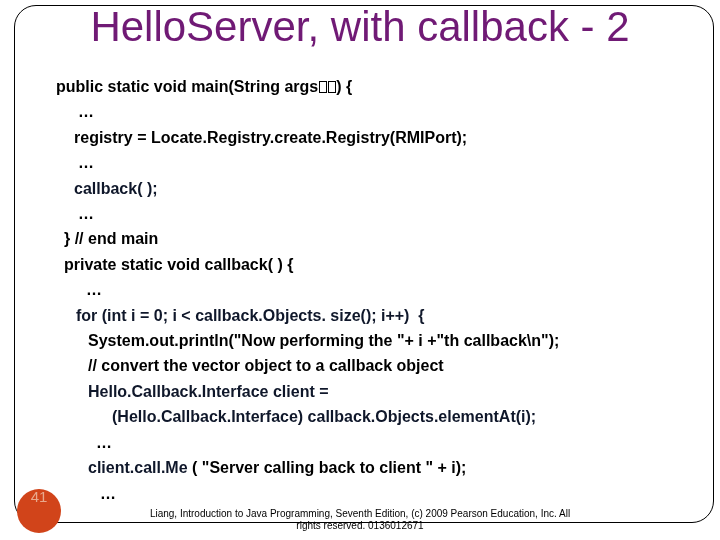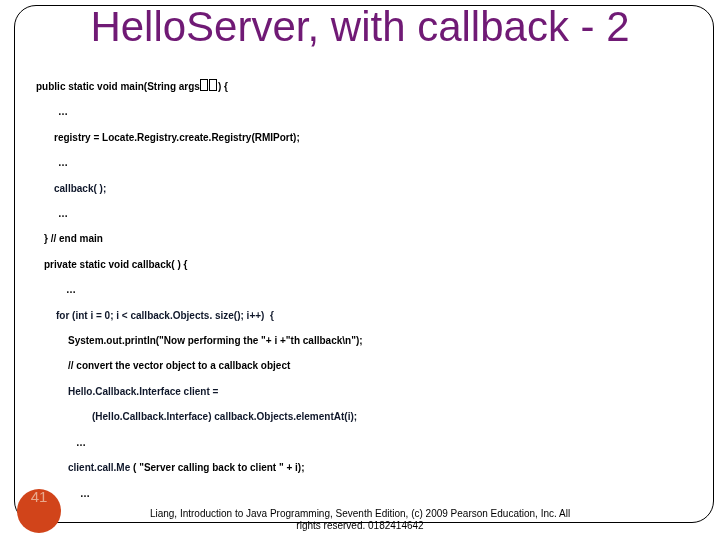--- a/index.html
+++ b/index.html
@@ -46,24 +46,24 @@
     font-size: 42px;
     font-weight: normal;
     letter-spacing: 0px;
     line-height: 38px;
     white-space: nowrap;
   }
 
   
   #code {
     position: absolute;
-    left: 36px;
+    left: 56px;
     top: 74px;
     width: 640px;
-    font-size: 10px;
+    font-size: 16px;
     font-weight: bold;
     line-height: 25.4px;
     color: #000000;
     white-space: pre;
   }
   #code .ln {
     display: block;
     white-space: pre;
   }
   .red  { color: #0f172a; }
@@ -121,16 +121,16 @@
   <div id="title">HelloServer, with callback - 2</div>
 
   <div id="code"><span class="ln" style="padding-left: 0px;"><span class="blk">public static void main(String args</span><span class="tofu"></span><span class="tofu"></span><span class="blk">) {</span></span><span class="ln" style="padding-left: 22px;"><span class="blk dots">…</span></span><span class="ln" style="padding-left: 18px;"><span class="blk">registry = Locate.Registry.create.Registry(RMIPort);</span></span><span class="ln" style="padding-left: 22px;"><span class="blk dots">…</span></span><span class="ln" style="padding-left: 18px;"><span class="red">callback( );</span></span><span class="ln" style="padding-left: 22px;"><span class="blk dots">…</span></span><span class="ln" style="padding-left: 8px;"><span class="blk">} // end main</span></span><span class="ln" style="padding-left: 8px;"><span class="blk">private static void callback( ) {</span></span><span class="ln" style="padding-left: 30px;"><span class="blk dots">…</span></span><span class="ln" style="padding-left: 20px;"><span class="red">for (int i = 0; i &lt; callback.Objects. size(); i++)  {</span></span><span class="ln" style="padding-left: 32px;"><span class="blk">System.out.println("Now performing the "+ i +"th callback\n");</span></span><span class="ln" style="padding-left: 32px;"><span class="blk">// convert the vector object to a callback object</span></span><span class="ln" style="padding-left: 32px;"><span class="red">Hello.Callback.Interface client =</span></span><span class="ln" style="padding-left: 56px;"><span class="red">(Hello.Callback.Interface) callback.Objects.elementAt(i);</span></span><span class="ln" style="padding-left: 40px;"><span class="blk dots">…</span></span><span class="ln" style="padding-left: 32px;"><span class="red">client.call.Me </span><span class="blk">( "Server calling back to client " + i);</span></span><span class="ln" style="padding-left: 44px;"><span class="blk dots">…</span></span></div>
 
   <div id="page-badge">
     <span>41</span>
   </div>
 
   <div id="footer">
     <span style="display: block;">Liang, Introduction to Java Programming, Seventh Edition, (c) 2009 Pearson Education, Inc. All</span>
-    <span style="display: block;">rights reserved. 0182414642</span>
+    <span style="display: block;">rights reserved. 0136012671</span>
   </div>
 
 </div>
 
 </body></html>

